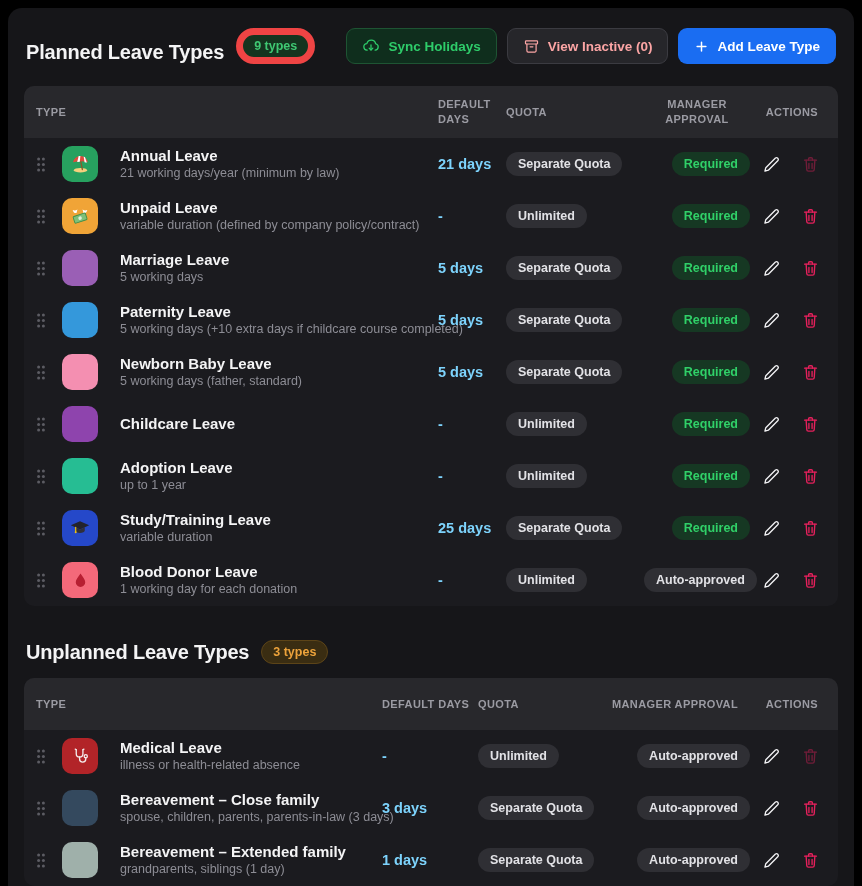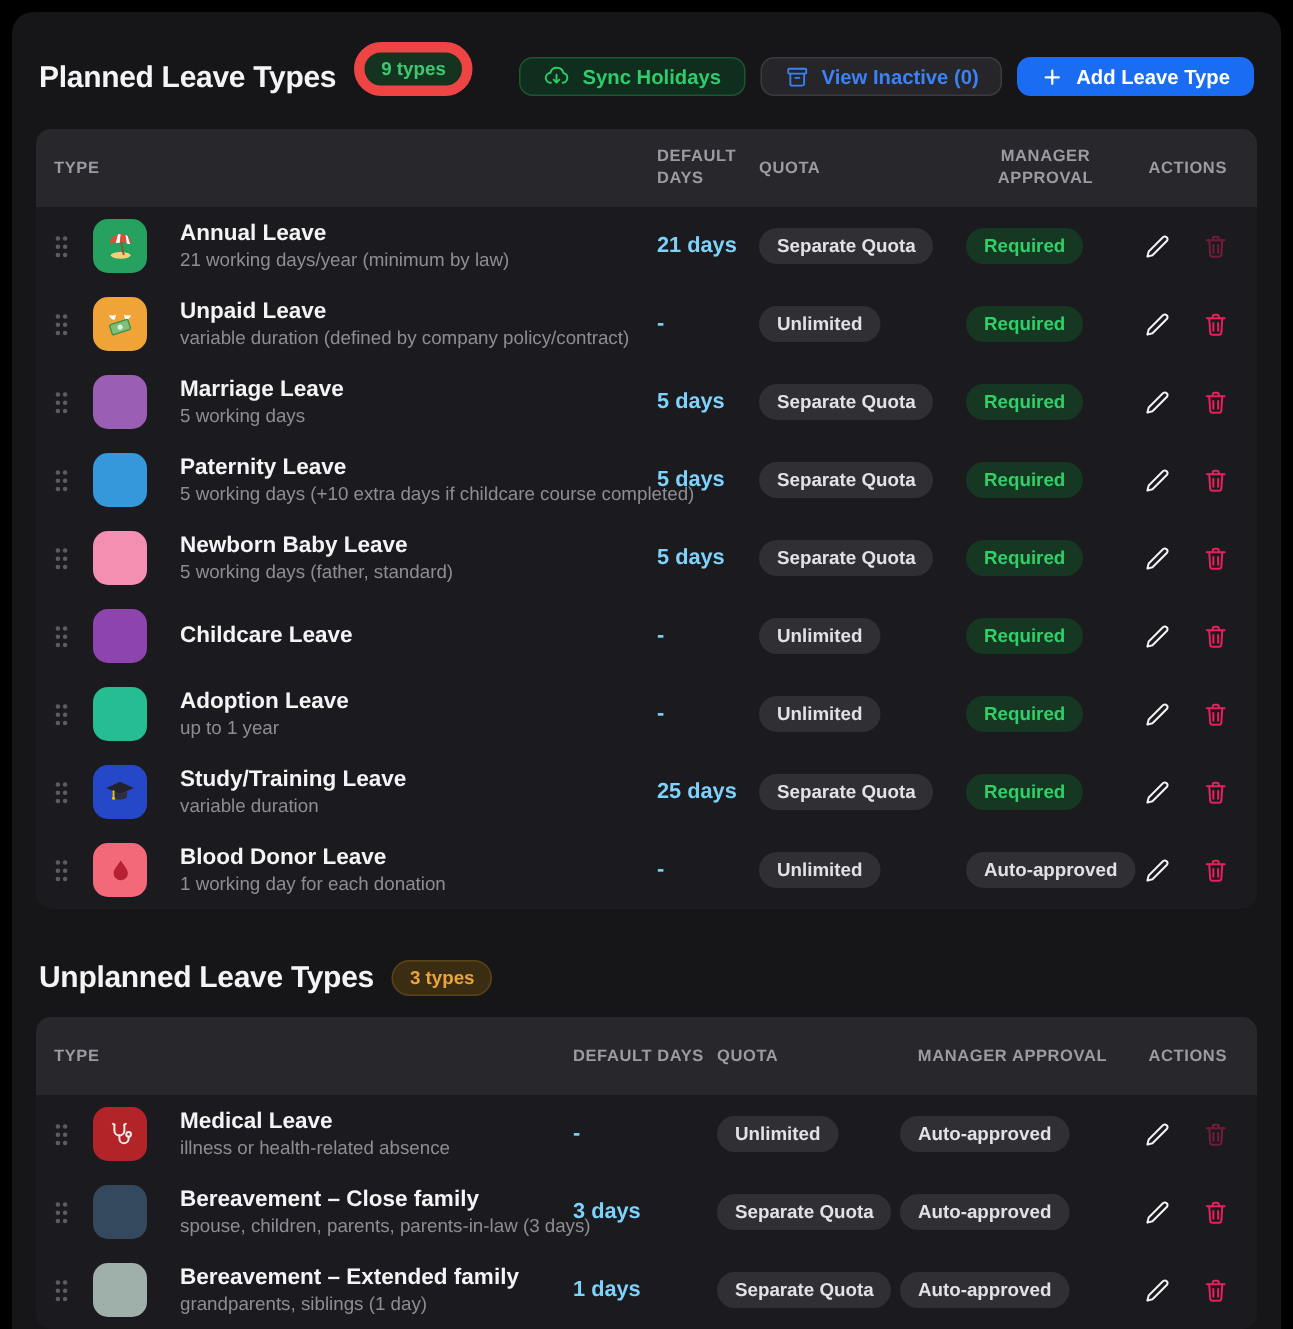--- a/index.html
+++ b/index.html
@@ -9,23 +9,23 @@
 
   
   .sec-head { display:flex; align-items:flex-end; margin:4px 2px 22px; }
   .sec-head.second { margin:30px 2px 14px; }
   .sec-title { font-size:20px; font-weight:700; color:#f4f4f5; letter-spacing:-.2px; }
   .count-badge { margin-left:12px; font-size:12.5px; font-weight:600; padding:4px 11px; border-radius:999px; }
   .badge-green { background:#15341f; color:#3fc873; border:7px solid #ef4444; }
   .badge-amber { background:#3a2d12; color:#eda33b; border:1px solid #5c4418; }
 
   .toolbar { margin-left:auto; display:flex; gap:10px; }
-  .btn { display:inline-flex; align-items:center; gap:8px; height:26px; padding:0 15px; border-radius:9px; font-size:13.5px; font-weight:600; cursor:pointer; border:1px solid transparent; font-family:inherit; }
+  .btn { display:inline-flex; align-items:center; gap:8px; height:36px; padding:0 15px; border-radius:9px; font-size:13.5px; font-weight:600; cursor:pointer; border:1px solid transparent; font-family:inherit; }
   .btn-sync { background:#0f2e1d; border-color:#1e5433; color:#2ecc6a; }
-  .btn-inactive { background:#26262a; border-color:#3b3b41; color:#3b82f6; }
+  .btn-inactive { background:#26262a; border-color:#3b3b41; color:#fca5a5; }
   .btn-add { background:#1a6df2; color:#fff; }
   .btn .bicon { display:inline-flex; }
 
   
   .table { background:#1b1b1f; border-radius:10px; overflow:hidden; }
   .table + .sec-head { margin-top:34px; }
   .thead { background:#28282c; height:52px; }
   .grid-p { display:grid; grid-template-columns:26px 46px minmax(0,1fr) 68px 138px 106px 76px; align-items:center; padding:0 12px; }
   .grid-u { display:grid; grid-template-columns:26px 46px minmax(0,1fr) 96px 122px 150px 76px; align-items:center; padding:0 12px; }
   .th { font-size:11px; font-weight:700; color:#9b9ba3; letter-spacing:.4px; line-height:1.35; }
@@ -35,21 +35,21 @@
   .trow { height:52px; }
   .drag { display:flex; align-items:center; cursor:grab; }
   .tile { width:36px; height:36px; border-radius:10px; display:flex; align-items:center; justify-content:center; }
   .cell-type { padding-left:12px; min-width:0; }
   .rtitle { font-size:15px; font-weight:700; color:#f4f4f5; line-height:1.25; white-space:nowrap; }
   .rsub { font-size:12.5px; color:#8d8d95; line-height:1.3; white-space:nowrap; }
   .days { font-size:14.5px; font-weight:700; color:#7dd3fc; }
   .pill { display:inline-block; font-size:12.5px; font-weight:700; padding:5px 12px; border-radius:999px; white-space:nowrap; }
   .pill-gray { background:#2f2f34; color:#e2e2e6; }
   .pill-green { background:#163823; color:#30d068; }
-  .cell-appr { text-align:left; }
+  .cell-appr { text-align:right; }
   .cell-actions { display:flex; justify-content:flex-end; align-items:center; gap:20px; padding-right:6px; }
   .icon-btn { background:none; border:none; cursor:pointer; display:inline-flex; padding:0; }
   .btn-edit { color:#f2f2f4; }
   .btn-del { color:#e6205c; }
   .btn-del.dim { opacity:.42; }
 </style>
 </head>
 <body>
 
 <div class="card">

